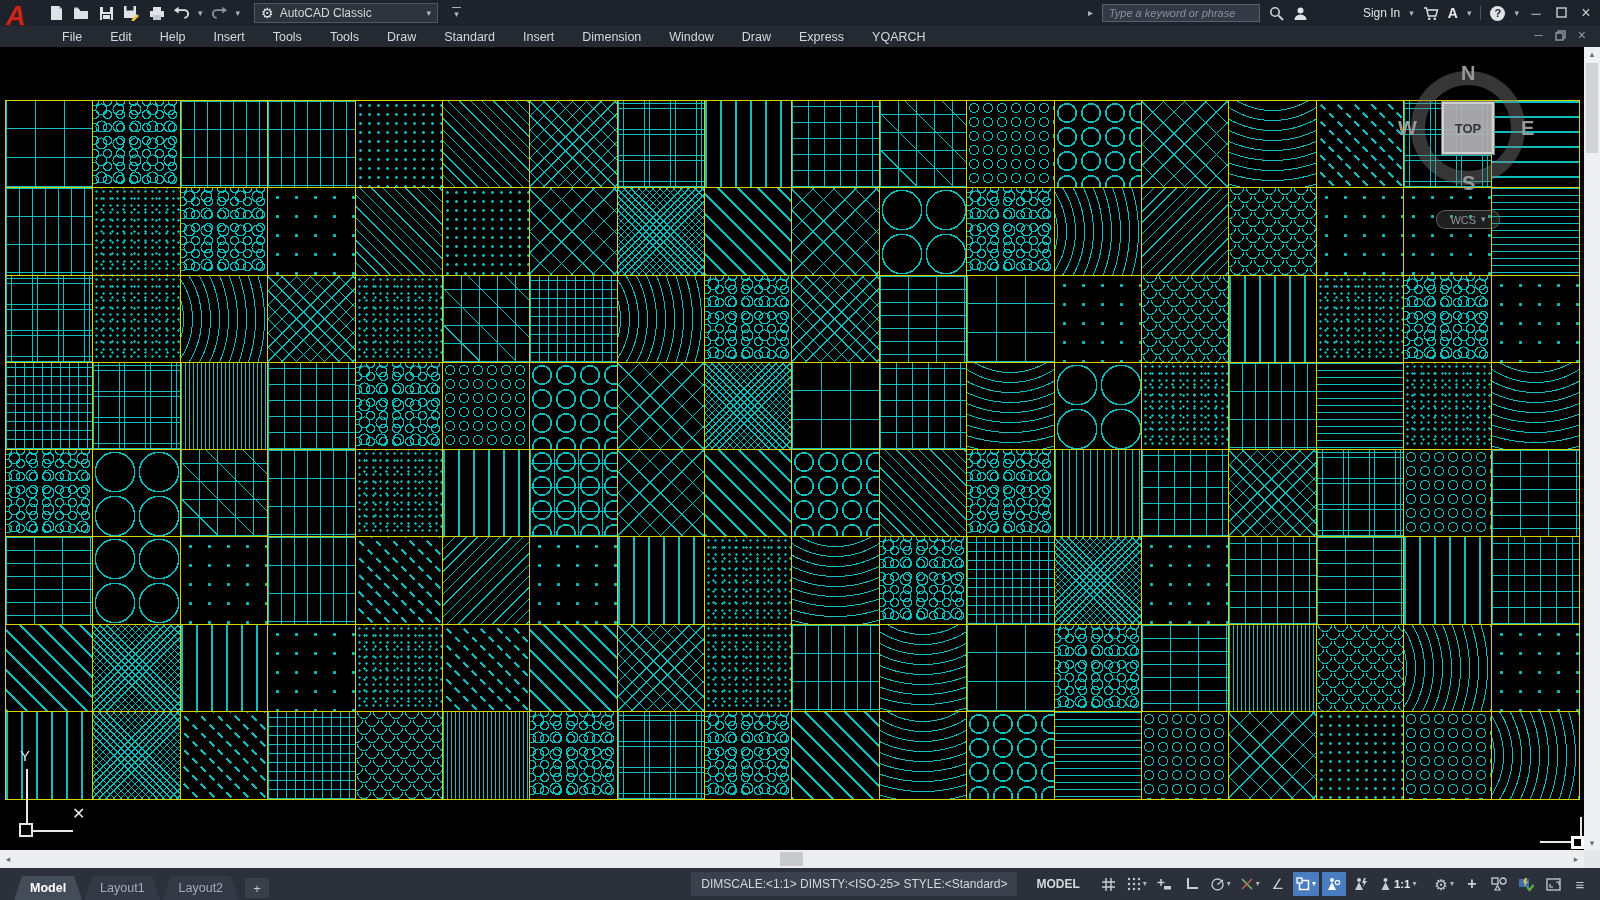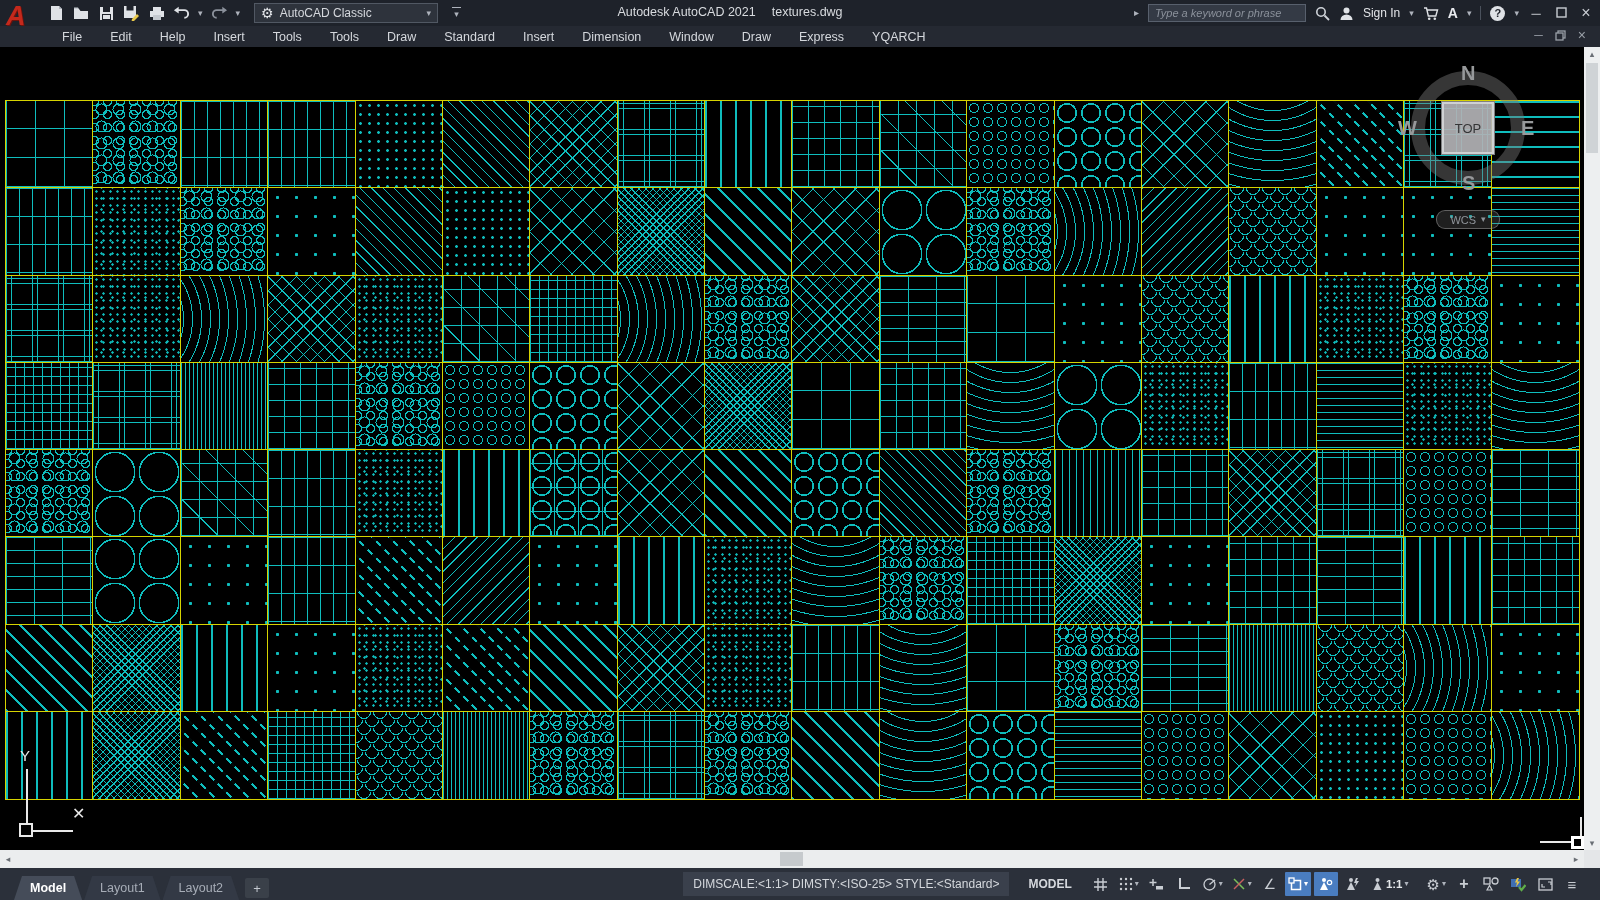--- a/index.html
+++ b/index.html
@@ -16,21 +16,21 @@
   .workspace{display:flex;align-items:center;gap:6px;background:#2e333c;border:1px solid #515863;height:20px;padding:0 6px;width:184px;color:#d5d8dd;font-size:12px;margin-left:6px;}
   .workspace .gear{font-size:14px;color:#e3e5e9;}
   .workspace .caret{margin-left:auto;}
   .ovf{display:flex;flex-direction:column;align-items:center;margin-left:6px;}
   .ovf .bar{width:9px;height:1px;background:#aeb3bc;margin-bottom:2px;}
   .tb-title{position:absolute;left:520px;top:5px;width:420px;text-align:center;font-size:12.5px;color:#d8dbdf;white-space:nowrap;}
   .tb-title .doc{margin-left:16px;}
   .tb-right{position:absolute;right:6px;top:3px;display:flex;align-items:center;gap:9px;height:20px;}
   .search{width:158px;height:18px;background:#343a45;border:1px solid #58606d;color:#d5d8dd;font-size:11px;padding:0 6px;font-family:"Liberation Sans",sans-serif;}
   .search::placeholder{color:#8b919b;font-style:italic;}
-  .signin{font-size:12px;color:#e2e4e8;}
+  .signin{font-size:12px;color:#e2e4e8;margin-left:46px;}
   .hsep{width:1px;height:14px;background:#4a515c;}
   .qmark{width:15px;height:15px;border-radius:50%;background:#dfe2e6;color:#1e222a;font-size:11px;font-weight:bold;display:flex;align-items:center;justify-content:center;}
   .winbtn{color:#c8ccd2;font-size:13px;width:16px;text-align:center;}
 
   
   .menubar{position:absolute;left:0;top:26px;width:1600px;height:21px;background:#252932;display:flex;align-items:center;padding-left:48px;}
   .menu-item{color:#d5d8dd;font-size:12.5px;padding:0 14px;height:21px;display:flex;align-items:center;}
   .doc-controls{position:absolute;right:14px;top:27px;display:flex;gap:12px;align-items:center;color:#9aa0a8;font-size:12px;}
 
   
@@ -69,21 +69,21 @@
   .pat-pebbles{background-image:radial-gradient(circle,transparent 5px,var(--c) 5px 6px,transparent 6px),radial-gradient(circle,transparent 3.5px,var(--c) 3.5px 4.5px,transparent 4.5px);background-size:17px 17px,13px 13px;background-position:0 0,8px 7px;}
   .pat-scales{background-image:radial-gradient(circle at 50% 0%,transparent 6px,var(--c) 6px 7px,transparent 7px),radial-gradient(circle at 50% 0%,transparent 6px,var(--c) 6px 7px,transparent 7px);background-size:16px 16px,16px 16px;background-position:0 0,8px 8px;}
   .pat-waves{background-image:repeating-radial-gradient(circle at 50% -60px,transparent 0 9px,var(--c) 9px 10px);}
   .pat-waves2{background-image:repeating-radial-gradient(circle at -60px 50%,transparent 0 8px,var(--c) 8px 9px);}
   .pat-diamond{background-image:repeating-linear-gradient(45deg,var(--c) 0 1px,transparent 1px 15px),repeating-linear-gradient(135deg,var(--c) 0 1px,transparent 1px 15px);}
   .pat-octa{background-image:radial-gradient(circle,transparent 8.5px,var(--c) 8.5px 10px,transparent 10px),repeating-linear-gradient(0deg,var(--c) 0 1px,transparent 1px 24px),repeating-linear-gradient(90deg,var(--c) 0 1px,transparent 1px 24px);background-size:24px 24px,auto,auto;}
 
   
   .vc-ring{position:absolute;left:1411px;top:24px;width:114px;height:114px;border-radius:50%;border:14px solid rgba(120,120,120,.45);}
   .vc-letter{position:absolute;color:#97999b;font-weight:bold;font-size:20px;}
-  .vc-face{position:absolute;left:1442px;top:55px;width:52px;height:52px;background:rgba(178,178,181,.92);border:2px solid #cfd1d3;outline:1px solid #7e7f81;display:flex;align-items:center;justify-content:center;font-size:13px;font-weight:normal;color:#343536;}
+  .vc-face{position:absolute;left:1442px;top:55px;width:52px;height:52px;background:rgba(178,178,181,.92);border:2px solid #cfd1d3;outline:1px solid #7e7f81;display:flex;align-items:center;justify-content:center;font-size:13px;font-weight:bold;color:#343536;}
   .wcs-pill{position:absolute;left:1436px;top:163px;width:64px;height:19px;border-radius:9px;background:rgba(110,110,110,.28);border:1px solid rgba(150,150,150,.55);display:flex;align-items:center;justify-content:center;gap:5px;color:#8f949a;font-size:11px;}
   .wcs-pill .caret{color:#8f949a;}
 
   
   .ucs{position:absolute;left:0;top:0;width:0;height:0;}
   .ucs-ylabel{position:absolute;left:20px;top:700px;color:#e8e8e8;font-size:15px;}
   .ucs-vline{position:absolute;left:26px;top:722px;width:2px;height:54px;background:#e8e8e8;}
   .ucs-box{position:absolute;left:19px;top:776px;width:14px;height:14px;border:2px solid #e8e8e8;background:#000;}
   .ucs-hline{position:absolute;left:33px;top:783px;width:40px;height:2px;background:#e8e8e8;}
   .ucs-xlabel{position:absolute;left:72px;top:757px;color:#e8e8e8;font-size:16px;}
@@ -99,21 +99,21 @@
   .hscroll .arr{position:absolute;top:0;width:16px;height:18px;color:#6a6f75;font-size:9px;text-align:center;line-height:18px;}
   .hscroll .thumb{position:absolute;left:780px;top:2px;width:23px;height:14px;background:#c6cacd;}
   .scroll-corner{position:absolute;left:1584px;top:850px;width:16px;height:18px;background:#e4e6e8;}
 
   
   .statusbar{position:absolute;left:0;top:868px;width:1600px;height:32px;background:#2b303a;display:flex;align-items:center;color:#d5d8dd;font-size:12px;}
   .tabs{display:flex;align-items:flex-end;height:32px;padding-left:14px;gap:2px;}
   .tab{height:24px;display:flex;align-items:center;padding:0 16px;font-size:12.5px;color:#a7adb7;background:#333945;clip-path:polygon(8px 0,calc(100% - 8px) 0,100% 100%,0 100%);}
   .tab.active{background:#454c59;color:#fff;font-weight:bold;}
   .tab-add{height:20px;width:24px;margin:0 0 2px 4px;background:#3a4049;color:#c3c8cf;display:flex;align-items:center;justify-content:center;border-radius:2px;font-size:13px;}
-  .sb-right{margin-left:auto;display:flex;align-items:center;gap:3px;padding-right:16px;height:14px;}
+  .sb-right{margin-left:auto;display:flex;align-items:center;gap:3px;padding-right:8px;height:14px;}
   .dim-field{background:#3a404c;height:24px;display:flex;align-items:center;padding:0 10px;margin-right:8px;white-space:nowrap;}
   .model-btn{font-weight:bold;padding:0 8px;margin-right:6px;}
   .sbtn{min-width:24px;height:24px;display:flex;align-items:center;justify-content:center;gap:2px;padding:0 3px;border-radius:1px;}
   .sbtn.blue{background:#4a7dc0;}
   .sbtn .caret{font-size:8px;}
   .sb-sep{width:6px;}
   .scale-label{font-size:11.5px;font-weight:bold;color:#e4e7ea;}
   .gear-glyph{font-size:15px;color:#c9cdd3;line-height:1;}
   .menu-glyph{font-size:15px;color:#c9cdd3;}
   .plus-glyph{font-size:16px;color:#c9cdd3;font-weight:bold;line-height:1;}
@@ -181,23 +181,20 @@
       <div class="workspace">
         <span class="gear">⚙</span>
         <span>AutoCAD Classic</span>
         <span class="caret">▾</span>
       </div>
       <span class="ovf">
           <span class="bar"></span>
           <span class="caret">▾</span>
         </span>
     </div>
-    <div class="tb-title">
-      <span>Autodesk AutoCAD 2021</span><span class="doc">textures.dwg</span>
-    </div>
     <div class="tb-right">
       <span class="caret" style="font-size:10px">▸</span>
       <input class="search" placeholder="Type a keyword or phrase" style="">
       <span>
           <svg width="15" height="15" viewBox="0 0 15 15">
             <circle cx="6" cy="6" r="4.2" fill="none" stroke="#cfd3d9" stroke-width="1.6"></circle>
             <line x1="9.5" y1="9.5" x2="14" y2="14" stroke="#cfd3d9" stroke-width="1.8"></line>
           </svg>
         </span>
       <span>

